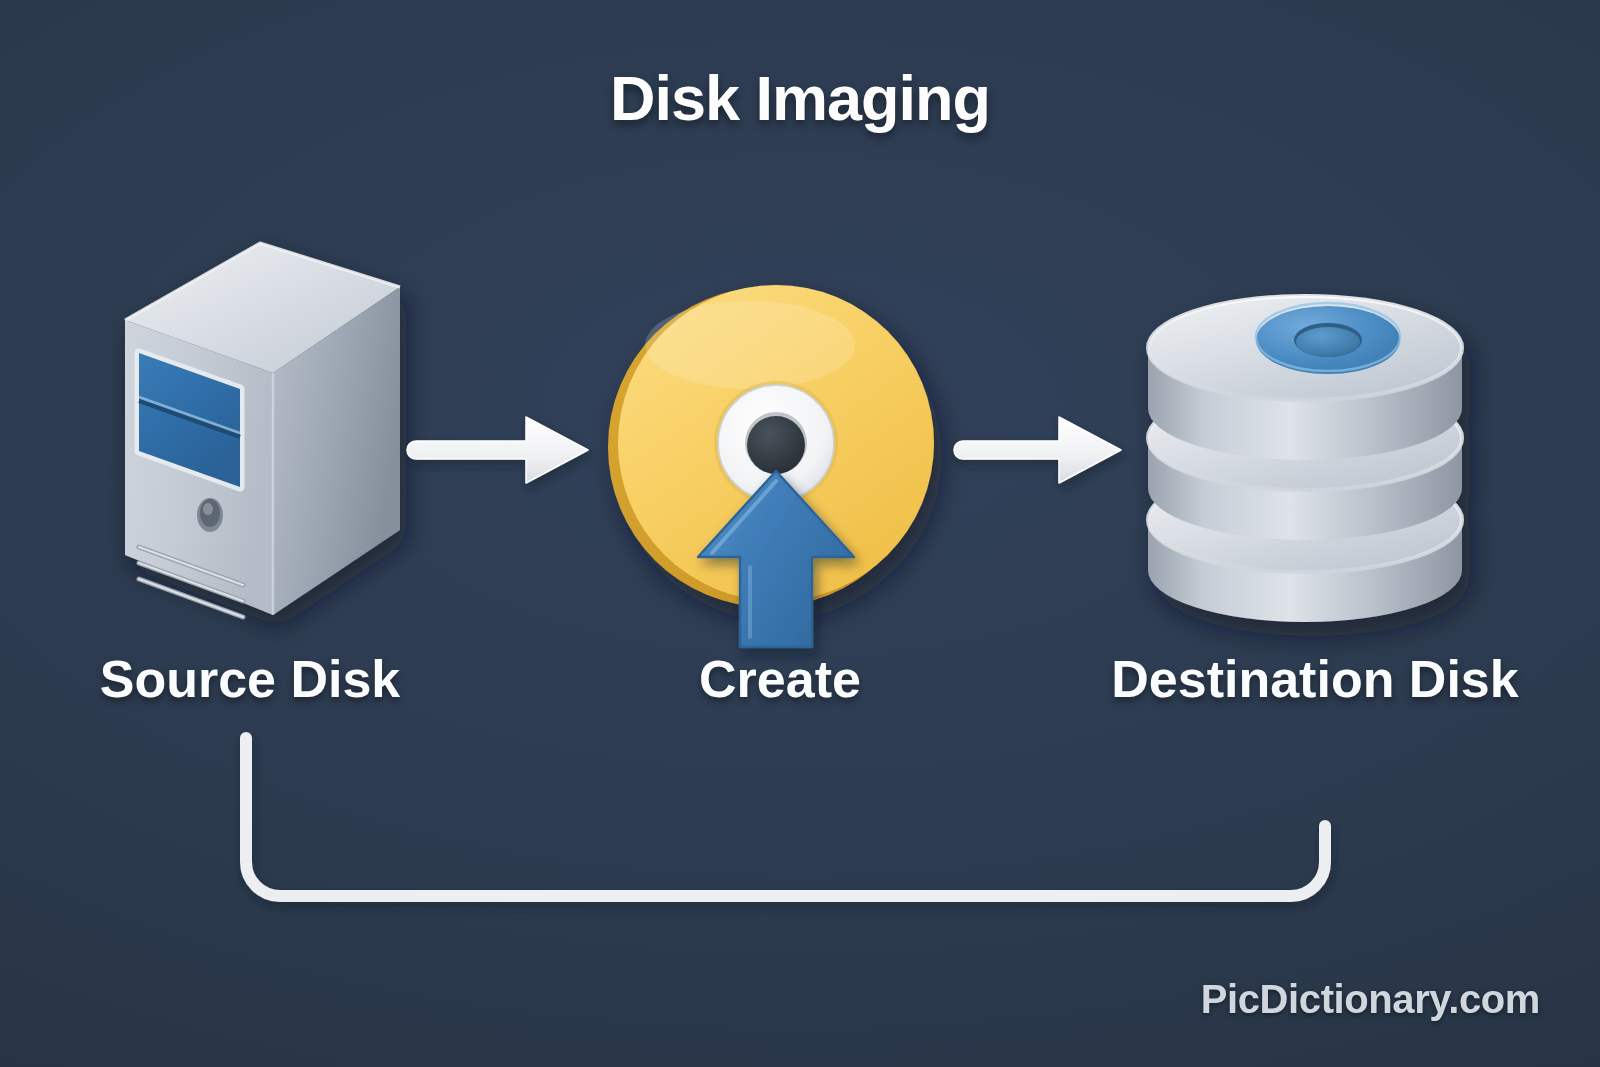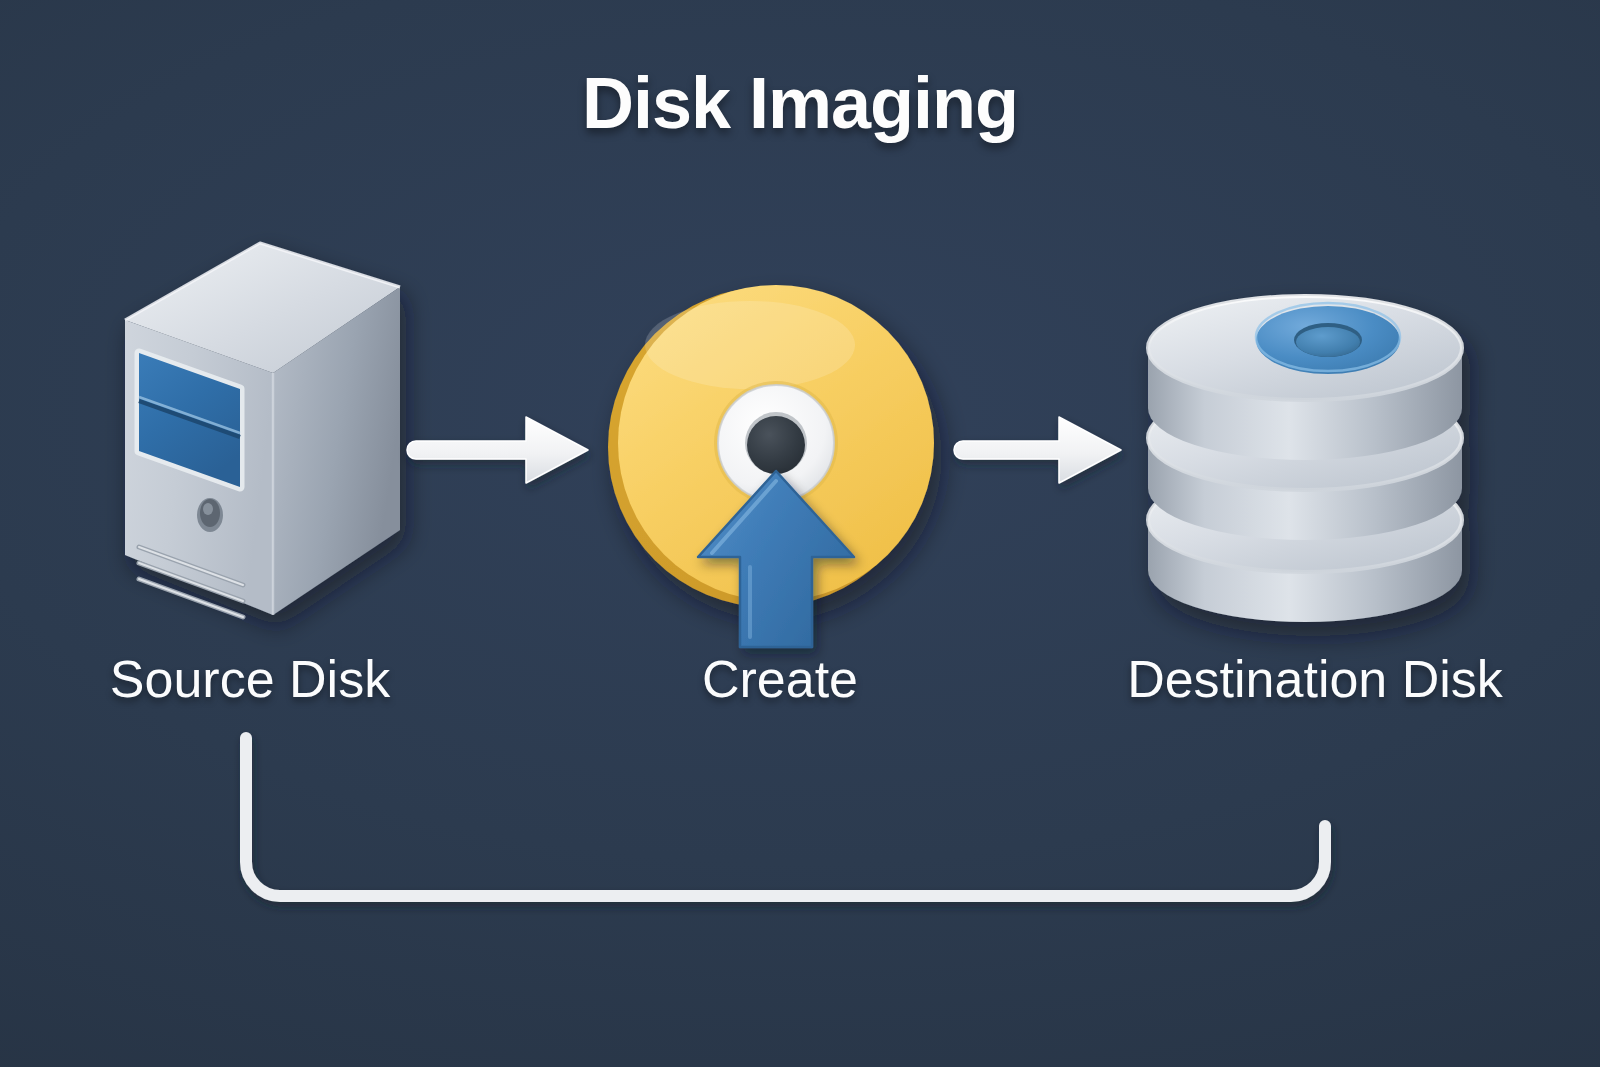--- a/index.html
+++ b/index.html
@@ -18,33 +18,33 @@
     -webkit-font-smoothing: antialiased;
   }
 
   
   #title {
     position: absolute;
     left: 0;
     top: 62px;
     width: 100%;
     text-align: center;
-    font-size: 72px;
+    font-size: 63px;
     font-weight: bold;
     letter-spacing: -1px;
     color: #fdfdfd;
     text-shadow: 0 5px 9px rgba(0,0,0,0.42);
   }
 
   
   .node-label {
     position: absolute;
     text-align: center;
     font-size: 52px;
-    font-weight: normal;
+    font-weight: bold;
     color: #fbfcfd;
     text-shadow: 0 4px 7px rgba(0,0,0,0.40);
     line-height: 1.12;
   }
   #label-source      { left: 30px;   top: 650px; width: 440px; }
   #label-create      { left: 620px;  top: 650px; width: 320px; }
   #label-destination { left: 1105px; top: 650px; width: 420px; }
 
   
   #watermark {
@@ -314,14 +314,15 @@
                  A 34,34 0 0 0 1125,142
                  L 1125,106" fill="none" stroke="#eceef1" stroke-width="12" stroke-linecap="round"></path>
       </g>
     </svg>
   </div>
 
   <div class="node-label" id="label-source">Source Disk</div>
   <div class="node-label" id="label-destination">Destination Disk</div>
   <div class="node-label" id="label-create">Create</div>
 
+  <div id="watermark">PicDictionary.com</div>
 
 </div>
 
 </body></html>

